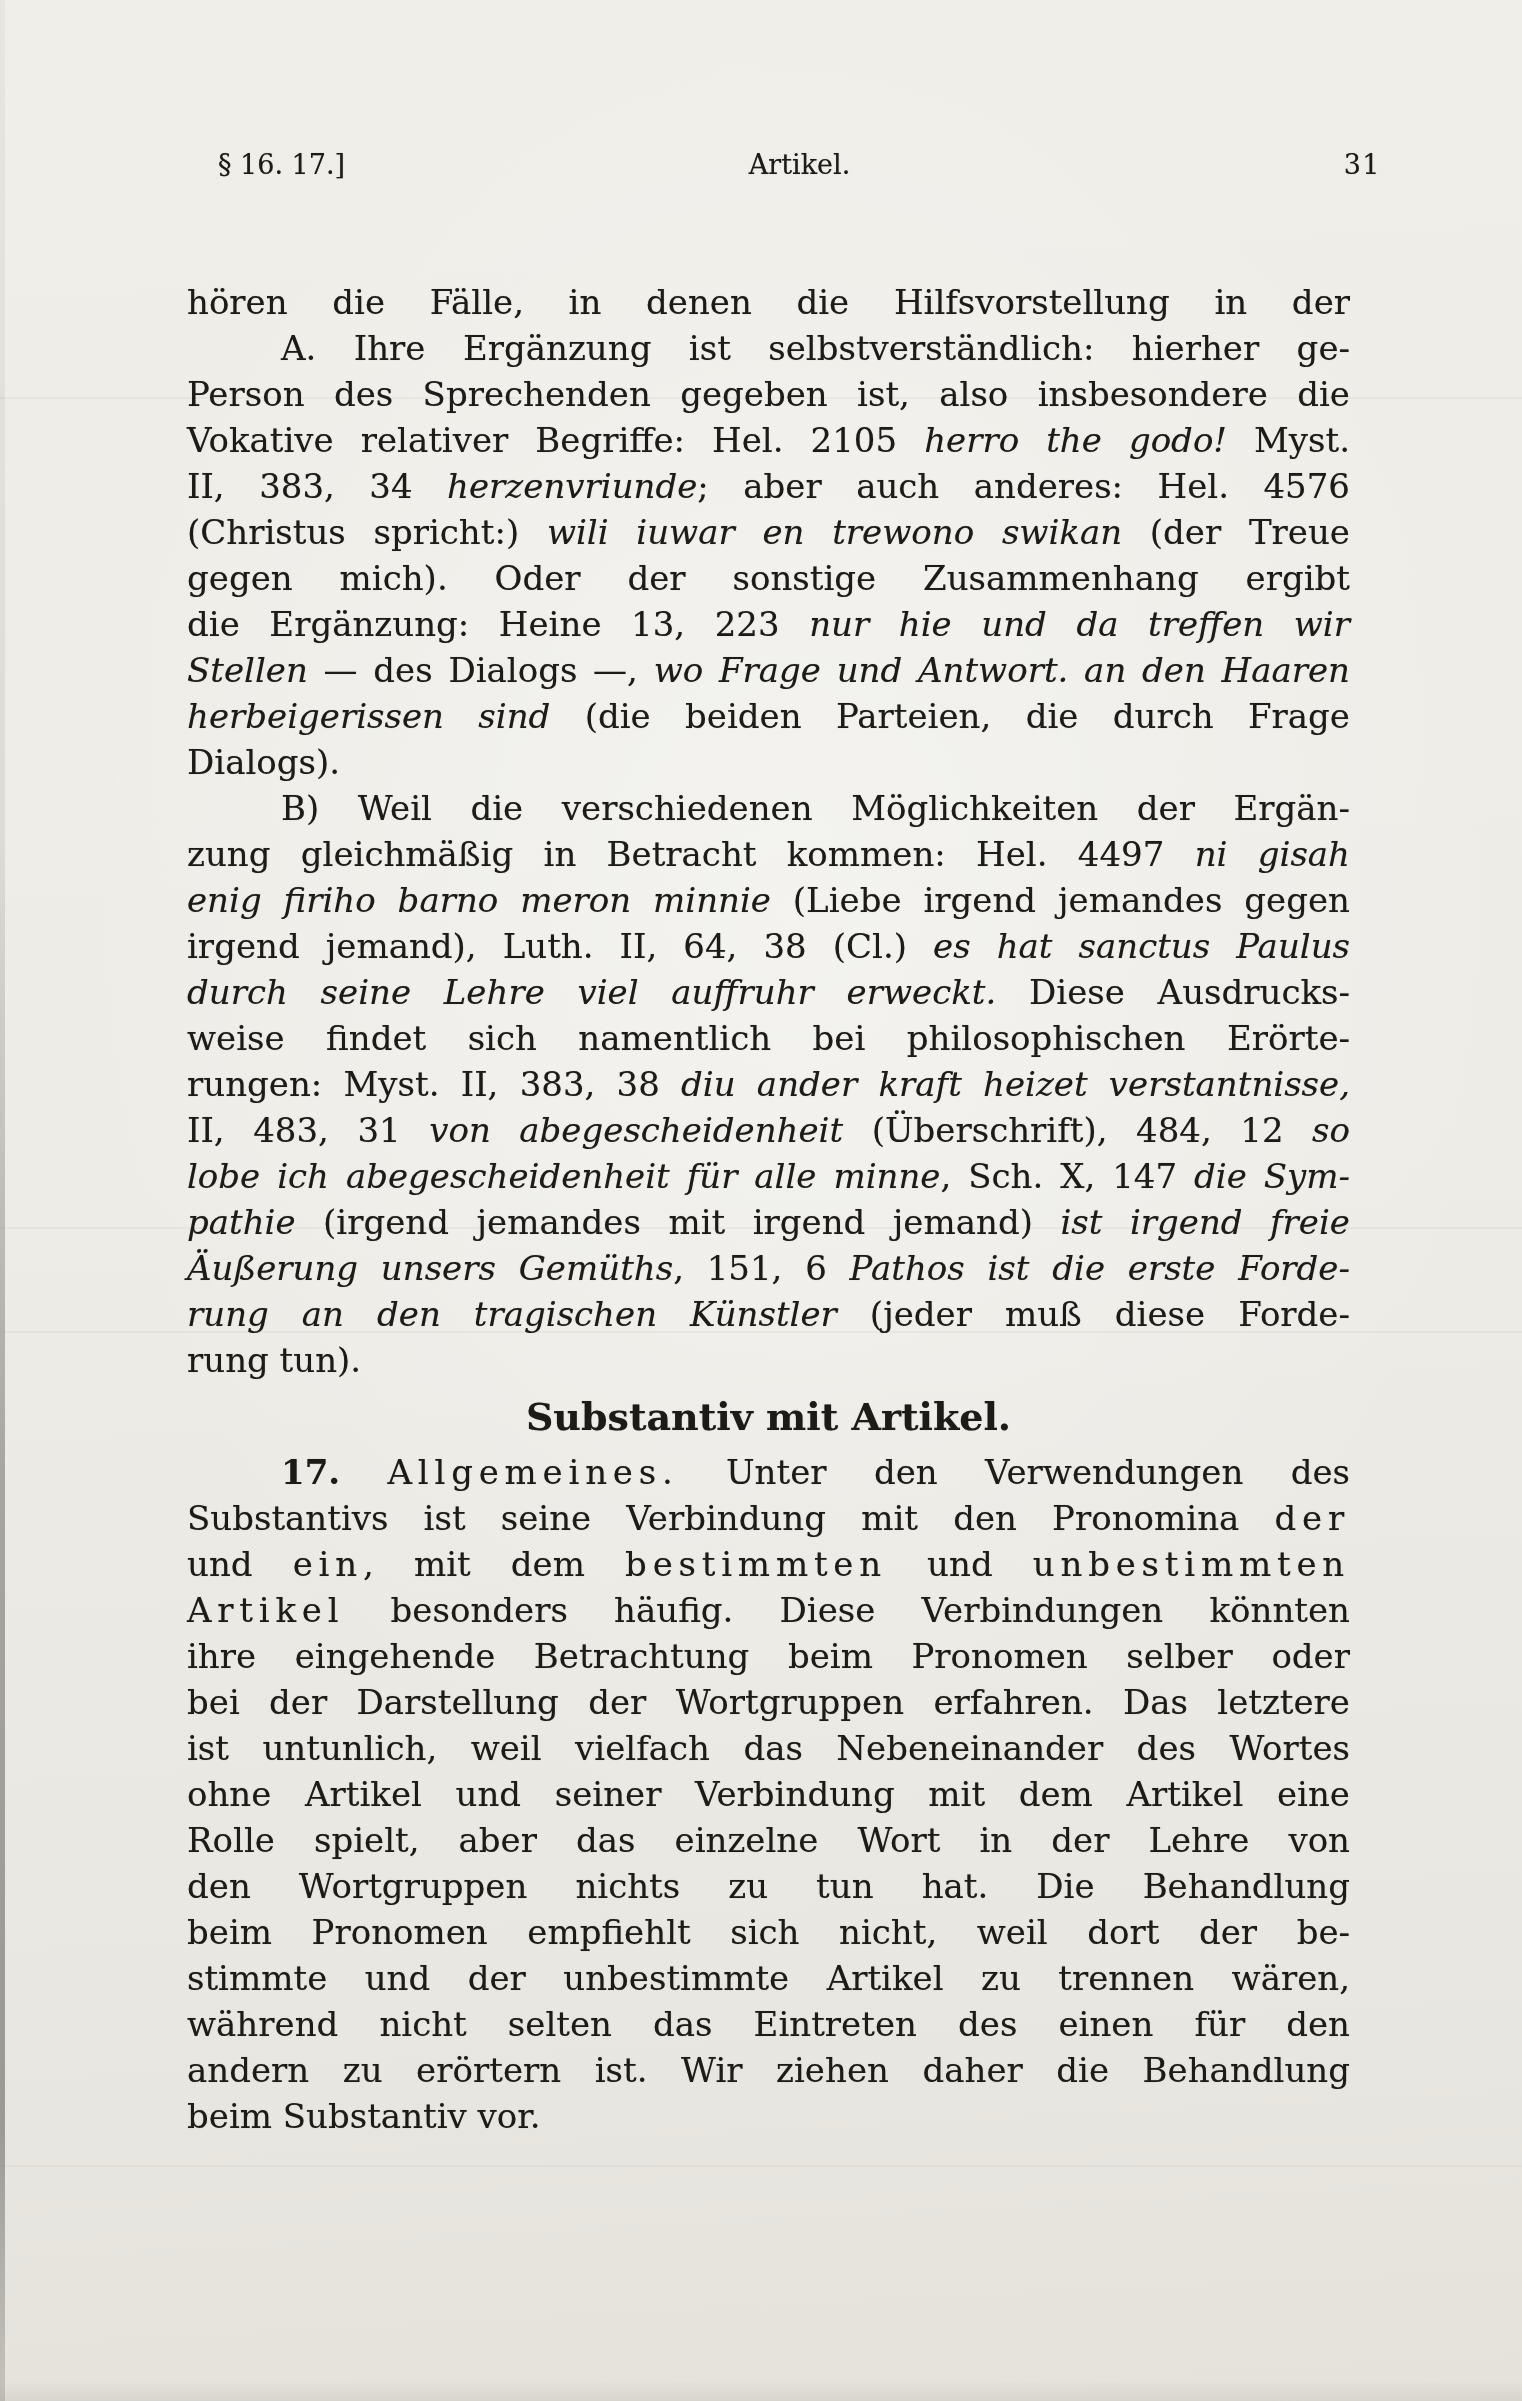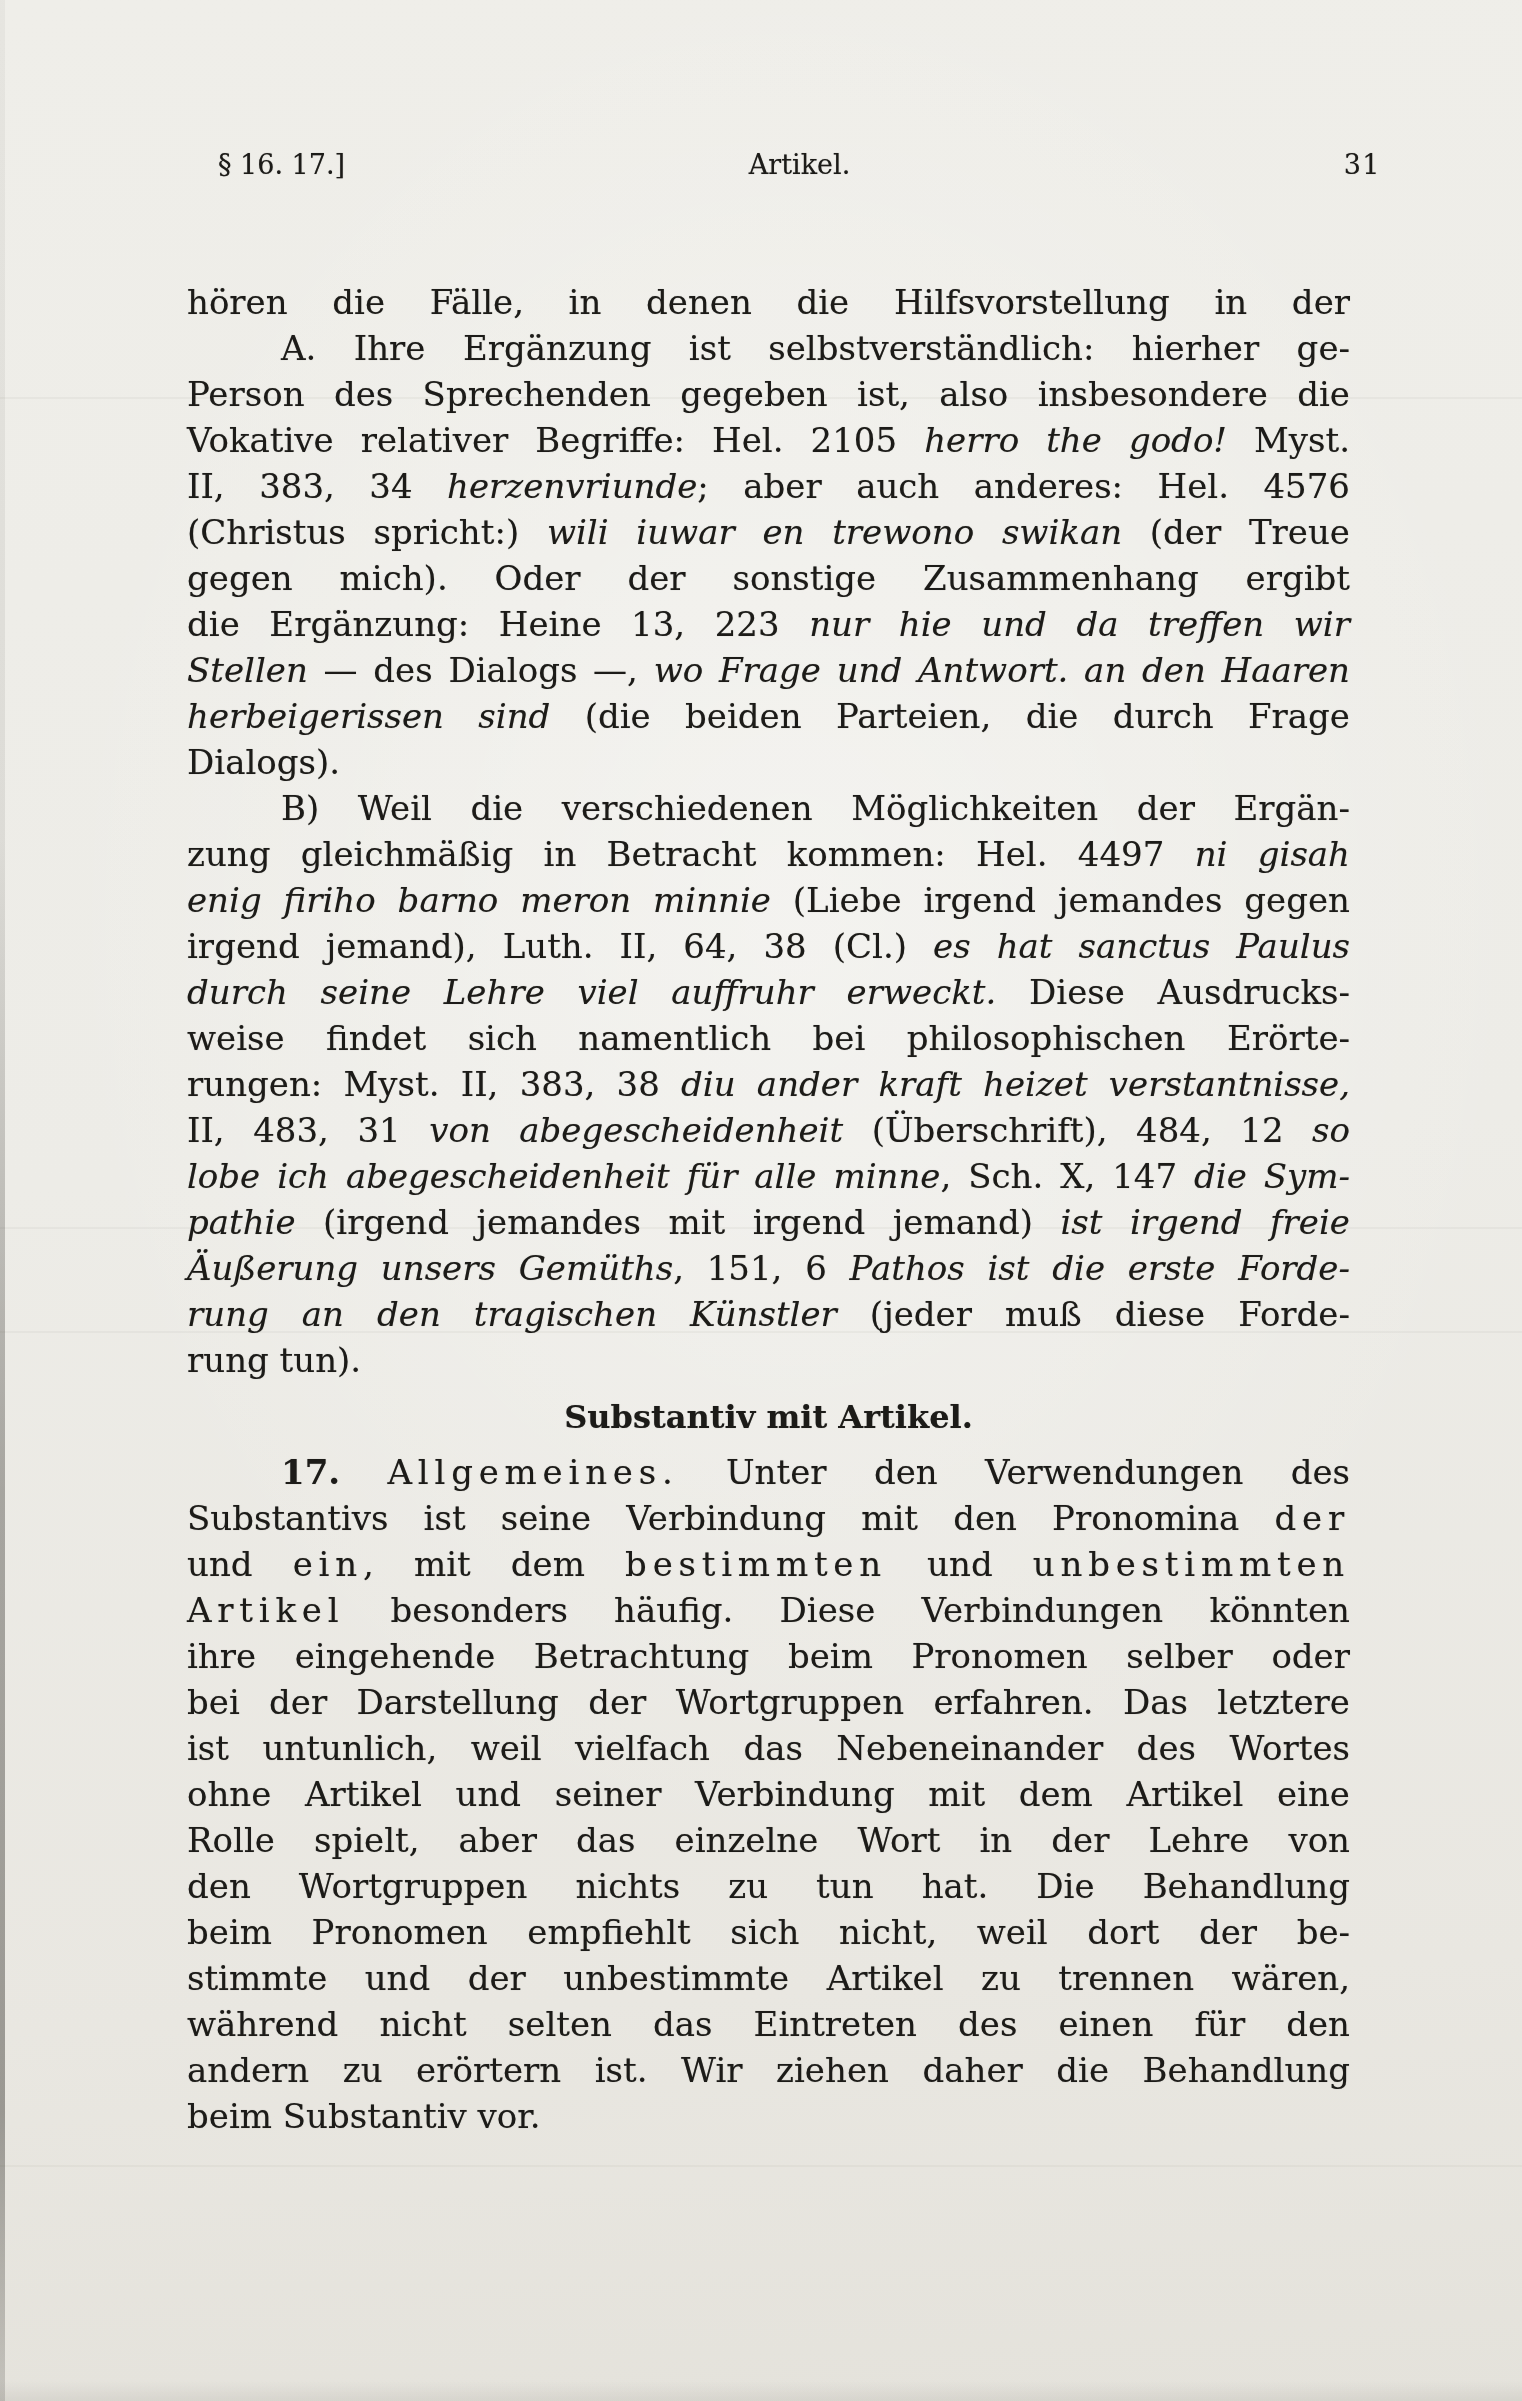--- a/index.html
+++ b/index.html
@@ -57,21 +57,21 @@
   }
   .line.indent { text-indent: 94px; }
   .line.last { text-align-last: left; }
   .it { font-style: italic; }
   .bd { font-weight: bold; }
   .sp { letter-spacing: 0.17em; }
   .heading {
     text-align: center;
     text-align-last: center;
     font-weight: bold;
-    font-size: 32px;
+    font-size: 38px;
     line-height: 48px;
     padding: 10px 0 8.4px 0;
   }
 </style>
 </head>
 <body>
 
 <div class="page">
   <div class="edge-left"></div>
   <div class="edge-bottom"></div>

